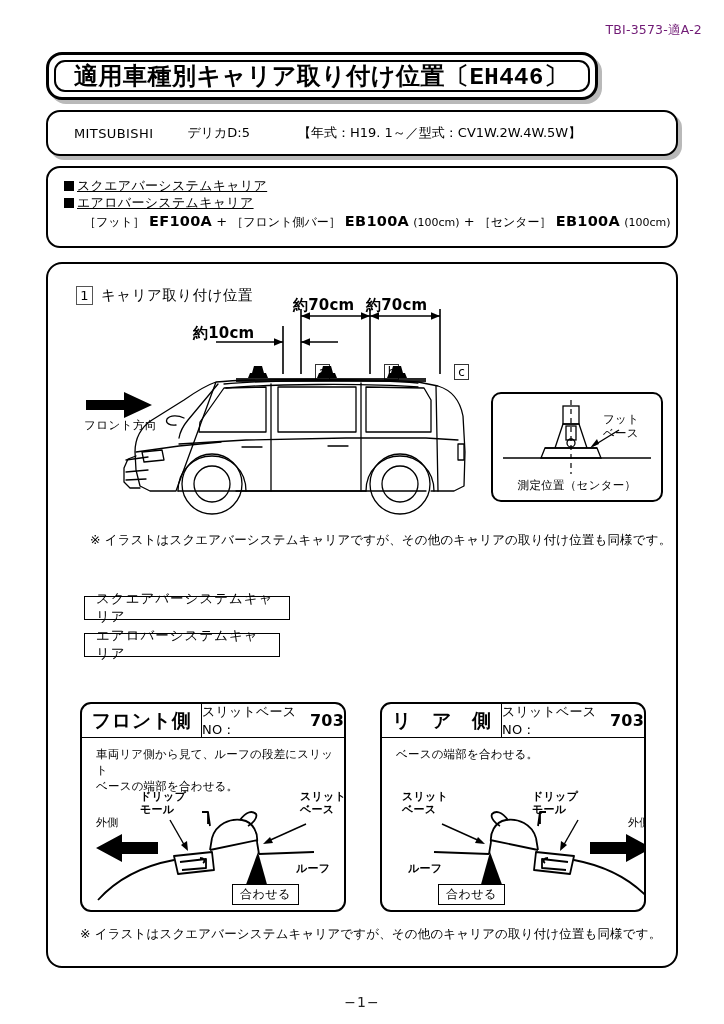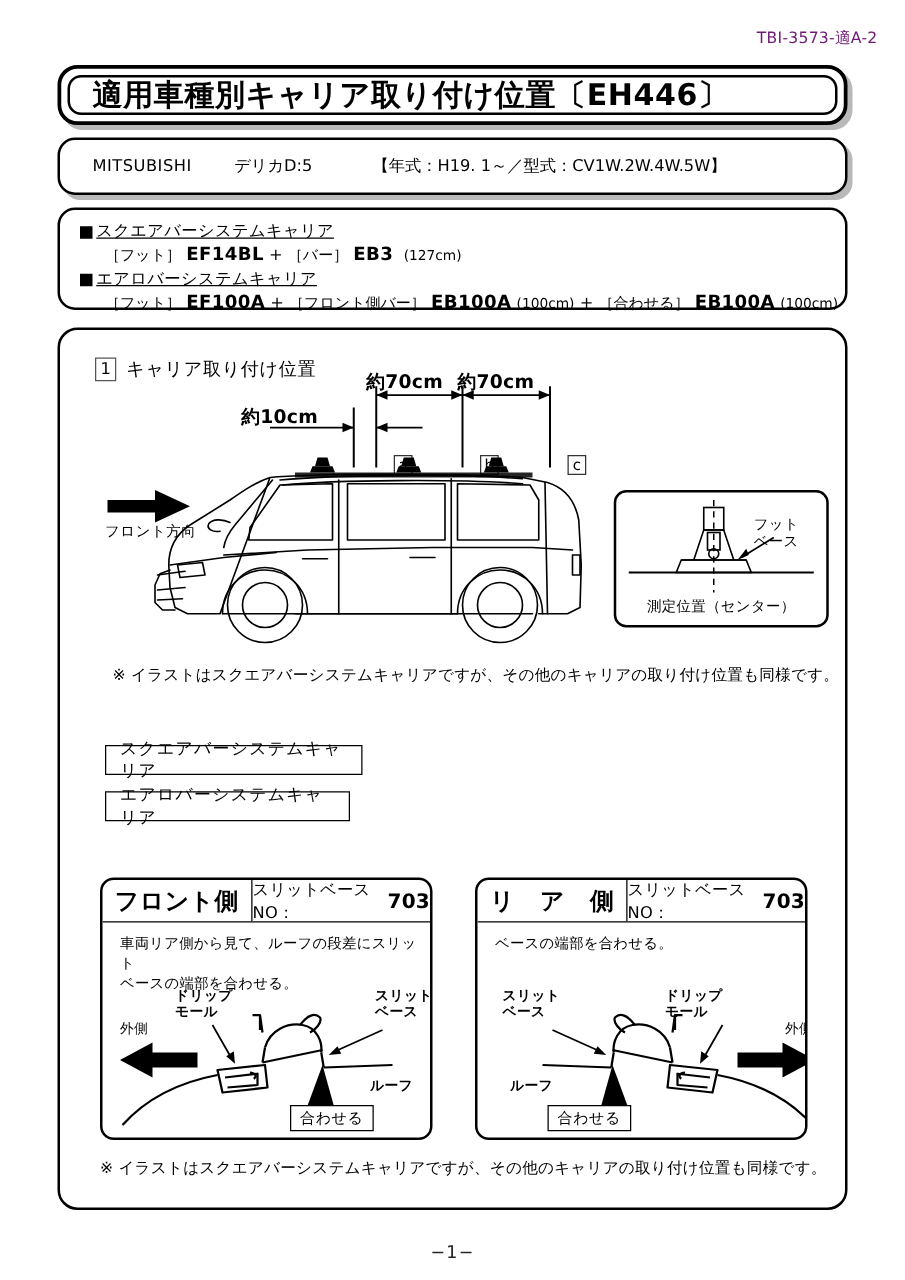--- a/index.html
+++ b/index.html
@@ -31,23 +31,24 @@
     position: absolute;
     box-sizing: border-box;
     background: #fff;
     border: 2.5px solid #000;
     border-radius: 14px;
   }
   .rbox.shadow { box-shadow: 4px 4px 0 #b9b9b9; }
 
   
   #title-box {
-    left: 46px; top: 52px; width: 632px; height: 48px;
+    left: 46px; top: 52px; width: 552px; height: 48px;
     border-width: 3px;
     border-radius: 16px;
+    font-family: Liberation Mono, monospace;
   }
   #title-inner {
     position: absolute;
     left: 5px; top: 5px; right: 5px; bottom: 5px;
     border: 2px solid #000;
     border-radius: 11px;
     display: flex;
     align-items: center;
     padding-left: 18px;
     box-sizing: border-box;
@@ -315,42 +316,34 @@
     <span id="veh-brand">MITSUBISHI</span>
     <span id="veh-model">デリカD:5</span>
     <span id="veh-spec">【年式：H19. 1～／型式：CV1W.2W.4W.5W】</span>
   </div>
 </div>
 
 <div class="rbox" id="parts-box">
   <div class="parts-head">
     <span class="sq-bullet"></span>
     <span class="parts-head-label">スクエアバーシステムキャリア</span>
-  </div>
-  <div class="parts-line">
-    <span class="brk">［フット］</span>
-    <b>EF14BL</b>
-    <span>+</span>
-    <span class="brk">［バー］</span>
-    <b>EB3</b>
-    &nbsp;<span class="cm">(127cm)</span>
   </div>
   <div class="parts-head">
     <span class="sq-bullet"></span>
     <span class="parts-head-label">エアロバーシステムキャリア</span>
   </div>
   <div class="parts-line">
     <span class="brk">［フット］</span>
     <b>EF100A</b>
     <span>+</span>
     <span class="brk">［フロント側バー］</span>
     <b>EB100A</b>
     <span class="cm">(100cm)</span>
     <span>+</span>
-    <span class="brk">［合わせる］</span>
+    <span class="brk">［センター］</span>
     <b>EB100A</b>
     <span class="cm">(100cm)</span>
   </div>
 </div>
 
 <div class="rbox" id="main-box">
 
   <div id="sec1-head">
     <span class="step-num">1</span>
     <span id="sec1-label">キャリア取り付け位置</span>

